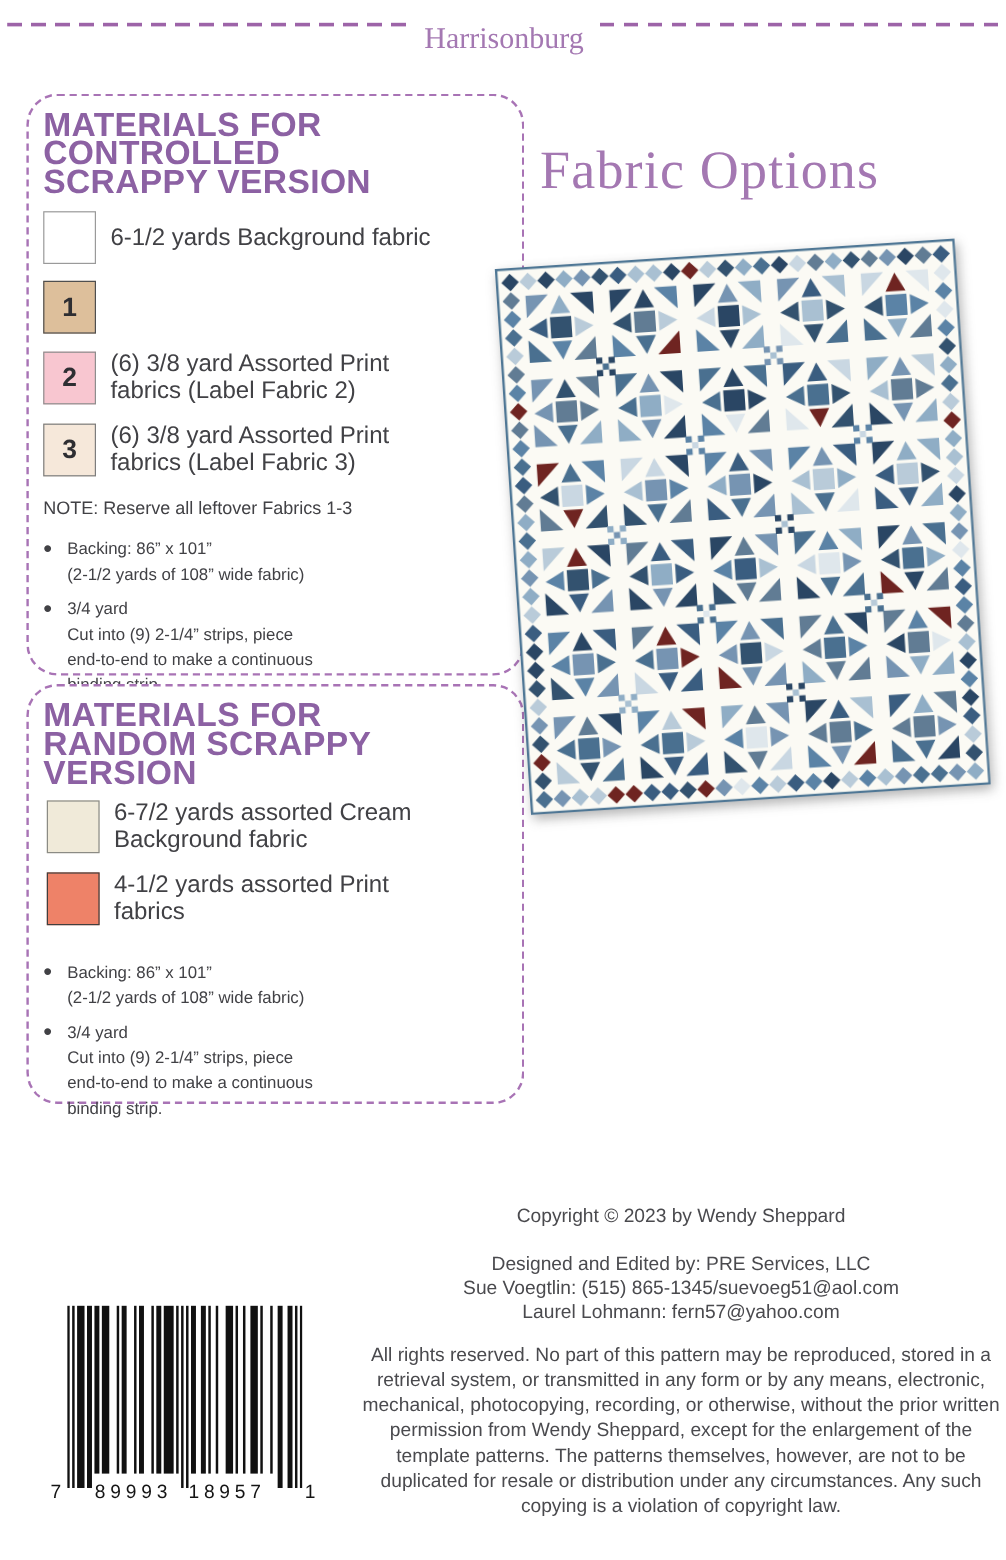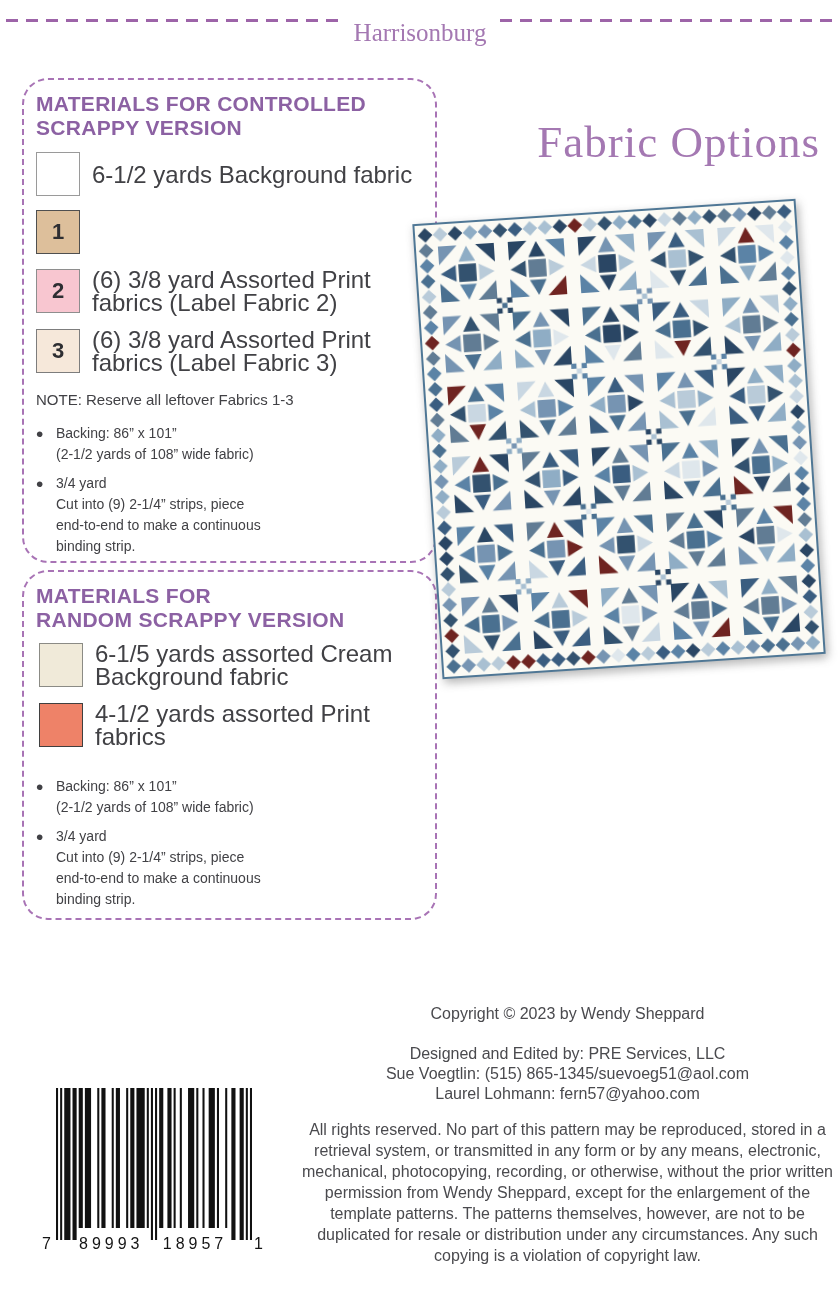--- a/index.html
+++ b/index.html
@@ -10,57 +10,57 @@
   .top-rule{position:absolute;left:6px;right:4px;top:19px;height:32px;display:flex;align-items:flex-start}
   .dash-seg{flex:1;height:3px;background:repeating-linear-gradient(90deg,var(--purple-dash,#9d64a8) 0 12px,transparent 12px 20px)}
   .script-title{font-family:"Liberation Serif",serif;font-weight:400;font-size:25px;
                 color:var(--purple-script,#a47ab2);padding:0 14px;white-space:nowrap}
 
   
   .mat-box{position:absolute;left:22px;width:415px;border:2px dashed #a873b5;border-radius:26px;
            padding:12px 12px 0 12px;box-sizing:border-box;background:#fff}
   .box1{top:78px;height:485px}
   .box2{top:570px;height:350px}
-  .mat-title{font-size:21px;line-height:24px;font-weight:bold;color:var(--purple-title,#8c61a3);
+  .mat-title{font-size:28px;line-height:24px;font-weight:bold;color:var(--purple-title,#8c61a3);
              letter-spacing:.3px;margin:0}
   .rows{margin-top:12px}
   .box2 .rows{margin-top:10px}
   .mrow{display:flex;align-items:center;gap:12px;margin-bottom:14px}
   .box2 .mrow{margin-left:3px}
   .swatch{width:44px;height:44px;flex:0 0 44px;box-sizing:border-box;border:1.5px solid #888;
           display:flex;align-items:center;justify-content:center;font-size:22px;font-weight:bold;color:#2e2e32}
-  .mtext{font-size:24px;line-height:23px}
+  .mtext{font-size:20px;line-height:23px}
   .note{font-size:15px;line-height:23px;margin-top:8px}
   .bullets{margin-top:12px}
   .box2 .bullets{margin-top:28px}
   .bullet{display:flex;margin-bottom:8px}
   .bullet::before{content:"\2022";flex:0 0 20px;width:20px;font-size:21px;line-height:21px}
   .bl{font-size:14px;line-height:21px}
 
   
-  .fabric-title{position:absolute;left:450px;top:116px;width:370px;text-align:right;
+  .fabric-title{position:absolute;left:450px;top:116px;width:370px;text-align:left;
                 font-family:"Liberation Serif",serif;font-weight:400;font-size:45px;
                 color:var(--purple-script,#9d74ad);letter-spacing:1px}
   .quilt-wrap{position:absolute;left:427px;top:211px;width:384px;height:456px;
               transform:rotate(-3.8deg);transform-origin:center;
               filter:drop-shadow(2px 4px 5px rgba(40,40,40,.35))}
 
   
   .ftext{position:absolute;left:295px;width:545px;text-align:center;font-size:16px;color:#4a4a4e}
   .f-copy{top:1004px;line-height:20px}
   .f-credits{top:1044px;line-height:20px}
   .f-legal{top:1119px;line-height:21px}
 
   
   .barcode{position:absolute;left:42px;top:1080px;width:232px;height:175px;background:#fff}
   #barcode-svg{position:absolute;left:14px;top:8px}
   .bd{position:absolute;bottom:2px;font-size:16px;color:#141414}
   .bd-l{left:0}
   .bd-g1{left:37px;width:76px;text-align:left;letter-spacing:4px}
-  .bd-g2{left:115px;width:76px;text-align:center;letter-spacing:4px}
+  .bd-g2{left:115px;width:76px;text-align:left;letter-spacing:4px}
   .bd-r{left:212px}
 </style>
 </head>
 <body>
 
 <div class="page">
 
   <div class="top-rule">
     <span class="dash-seg"></span>
     <span class="script-title">Harrisonburg</span>
@@ -128,21 +128,21 @@
     <h2 class="mat-title">
       <span>MATERIALS FOR</span><br>
       <span>RANDOM SCRAPPY VERSION</span>
     </h2>
     <div class="rows">
       <div class="mrow">
         <div class="swatch" style="background-color: rgb(240, 234, 217); border-color: rgb(139, 139, 133);">
           <span></span>
         </div>
         <div class="mtext">
-          <div>6-1/5 yards assorted Cream</div>
+          <div>6-7/2 yards assorted Cream</div>
           <div>Background fabric</div>
         </div>
       </div>
       <div class="mrow">
         <div class="swatch" style="background-color: rgb(238, 130, 104); border-color: rgb(63, 63, 63);">
           <span></span>
         </div>
         <div class="mtext">
           <div>4-1/2 yards assorted Print</div>
           <div>fabrics</div>

